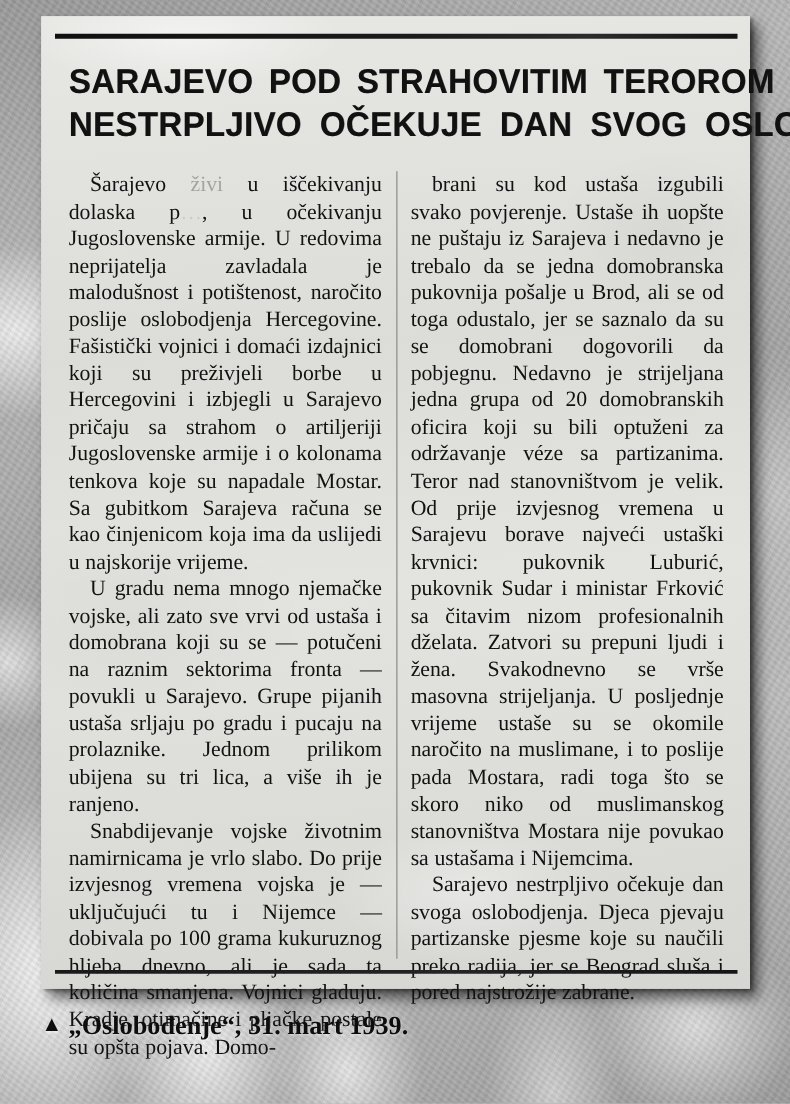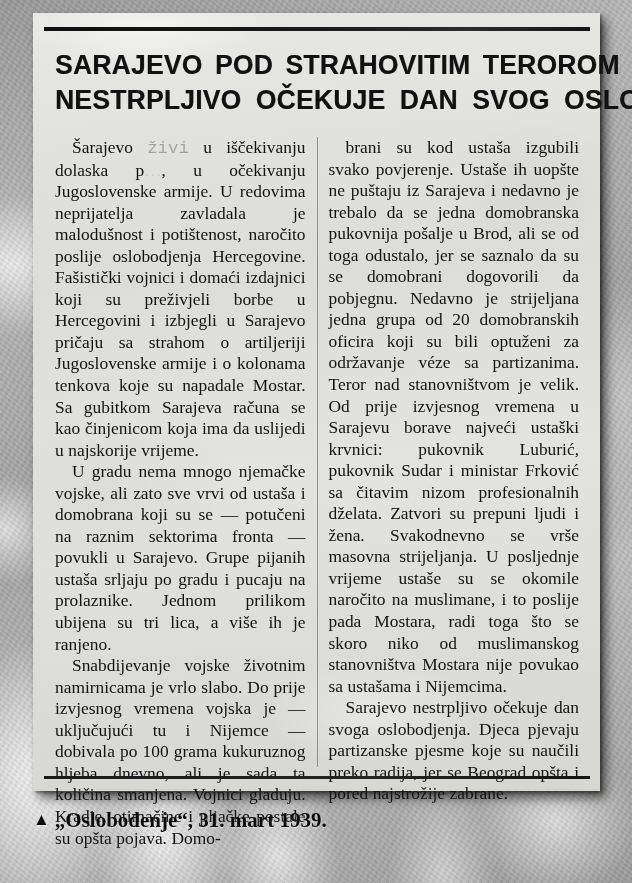--- a/index.html
+++ b/index.html
@@ -137,21 +137,20 @@
     font-size: 17.4px;
     line-height: 21.55px;
     color: #121212;
     -webkit-hyphens: none;
     hyphens: none;
     word-spacing: 0.2px;
   }
   
   .ink-fade {
     color: rgba(18,18,18,0.30);
-    font-family: Liberation Mono, monospace;
   }
   .ink-gone {
     color: rgba(18,18,18,0.10);
   }
 
   
   #caption {
     position: absolute;
     left: 33px;
     top: 806px;
@@ -187,21 +186,21 @@
   <div id="columns">
 
     <div class="column left">
       <p><span>Šarajevo</span> <span class="ink-fade">živi</span> <span>u iščekivanju dolaska p</span><span class="ink-gone">…</span><span>, u očekivanju Jugoslovenske armije. U redovima neprijatelja zavladala je malodušnost i potištenost, naročito poslije oslobodjenja Hercegovine. Fašistički vojnici i domaći izdajnici koji su preživjeli borbe u Hercegovini i izbjegli u Sarajevo pričaju sa strahom o artiljeriji Jugoslovenske armije i o kolonama tenkova koje su napadale Mostar. Sa gubitkom Sarajeva računa se kao činjenicom koja ima da uslijedi u najskorije vrijeme.</span></p>
       <p>U gradu nema mnogo njemačke vojske, ali zato sve vrvi od ustaša i domobrana koji su se — potučeni na raznim sektorima fronta — povukli u Sarajevo. Grupe pijanih ustaša srljaju po gradu i pucaju na prolaznike. Jednom prilikom ubijena su tri lica, a više ih je ranjeno.</p>
       <p>Snabdijevanje vojske životnim namirnicama je vrlo slabo. Do prije izvjesnog vremena vojska je — uključujući tu i Nijemce — dobivala po 100 grama kukuruznog hljeba dnevno, ali je sada ta količina smanjena. Vojnici gladuju. Kradje, otimačine i pljačke postale su opšta pojava. Domo-</p>
     </div>
 
     <div class="column right">
       <p>brani su kod ustaša izgubili svako povjerenje. Ustaše ih uopšte ne puštaju iz Sarajeva i nedavno je trebalo da se jedna domobranska pukovnija pošalje u Brod, ali se od toga odustalo, jer se saznalo da su se domobrani dogovorili da pobjegnu. Nedavno je strijeljana jedna grupa od 20 domobranskih oficira koji su bili optuženi za održavanje véze sa partizanima. Teror nad stanovništvom je velik. Od prije izvjesnog vremena u Sarajevu borave najveći ustaški krvnici: pukovnik Luburić, pukovnik Sudar i ministar Frković sa čitavim nizom profesionalnih dželata. Zatvori su prepuni ljudi i žena. Svakodnevno se vrše masovna strijeljanja. U posljednje vrijeme ustaše su se okomile naročito na muslimane, i to poslije pada Mostara, radi toga što se skoro niko od muslimanskog stanovništva Mostara nije povukao sa ustašama i Nijemcima.</p>
-      <p>Sarajevo nestrpljivo očekuje dan svoga oslobodjenja. Djeca pjevaju partizanske pjesme koje su naučili preko radija, jer se Beograd opšta i pored najstrožije zabrane.</p>
+      <p>Sarajevo nestrpljivo očekuje dan svoga oslobodjenja. Djeca pjevaju partizanske pjesme koje su naučili preko radija, jer se Beograd sluša i pored najstrožije zabrane.</p>
     </div>
 
   </div>
 
   <div class="rule-bottom"></div>
 </div>
 
 <div id="caption">
   <div class="cap-line"><span class="tri">▲</span><span>„Oslobođenje“, 31. mart 1939.</span></div>
 </div>

